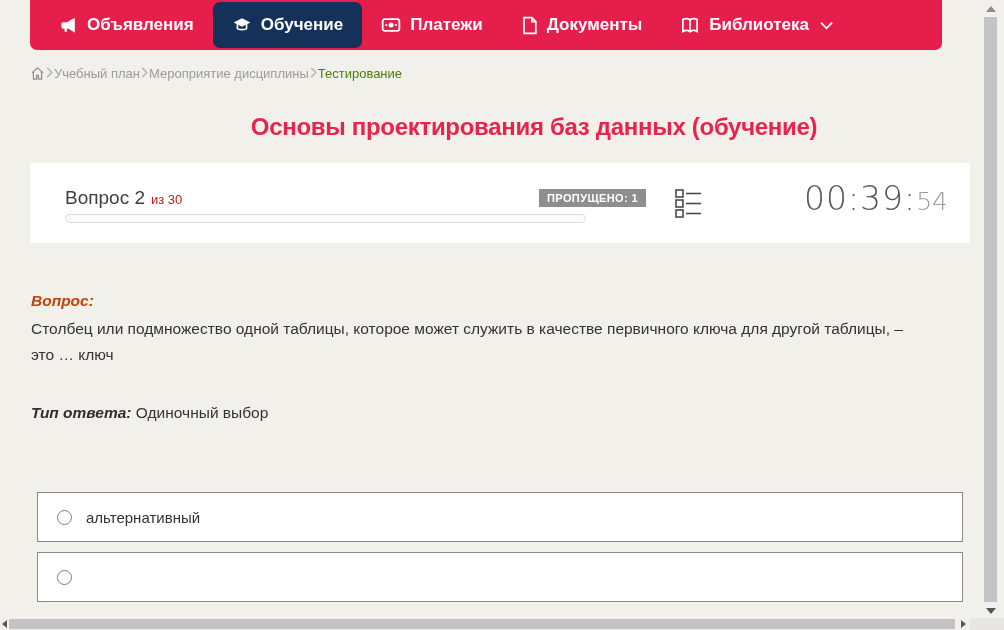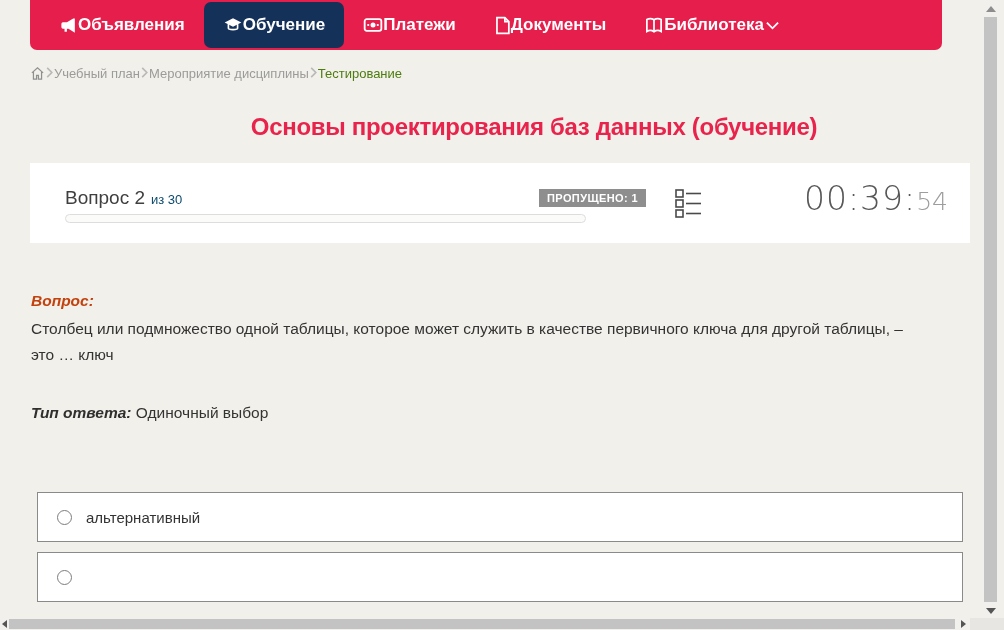--- a/index.html
+++ b/index.html
@@ -11,21 +11,21 @@
     color:#333;
   }
 
   
   .nav {
     position:absolute; left:30px; top:0; width:912px; height:50px;
     background:#e61e4b; border-radius:0 0 7px 7px;
     display:flex; align-items:center; padding:0 10px;
   }
   .nav-item {
-    display:flex; align-items:center; 
+    display:flex; align-items:center; gap:9px;
     height:46px; padding:0 19px; margin:2px 0;
     color:#fff; font-size:17px; font-weight:bold;
     border-radius:7px; cursor:pointer; white-space:nowrap;
   }
   .nav-item.active { background:#143159; }
   .nav-item svg { display:block; }
   .nav-caret { margin-left:2px; }
 
   
   .breadcrumb {
@@ -47,21 +47,21 @@
 
   
   .qcard {
     position:absolute; left:30px; top:163px; width:940px; height:80px;
     background:#ffffff;
   }
   .q-num {
     position:absolute; left:35px; top:24px;
     font-size:19px; color:#3f3f3f;
   }
-  .q-count { font-size:13px; color:#0c4a6e; margin-left:6px;text-align:right; }
+  .q-count { font-size:13px; color:#b91c1c; margin-left:6px;text-align:right; }
   .skip-badge {
     position:absolute; left:509px; top:26px;
     background:#8e8e8e; color:#fff; font-size:11px; font-weight:bold;
     padding:3px 8px; letter-spacing:0.4px;
   }
   .progress {
     position:absolute; left:35px; top:51px; width:521px; height:9px;
     background:#fbfbfa; border:1px solid #dddddd; border-radius:5px;
     overflow:hidden;
   }

